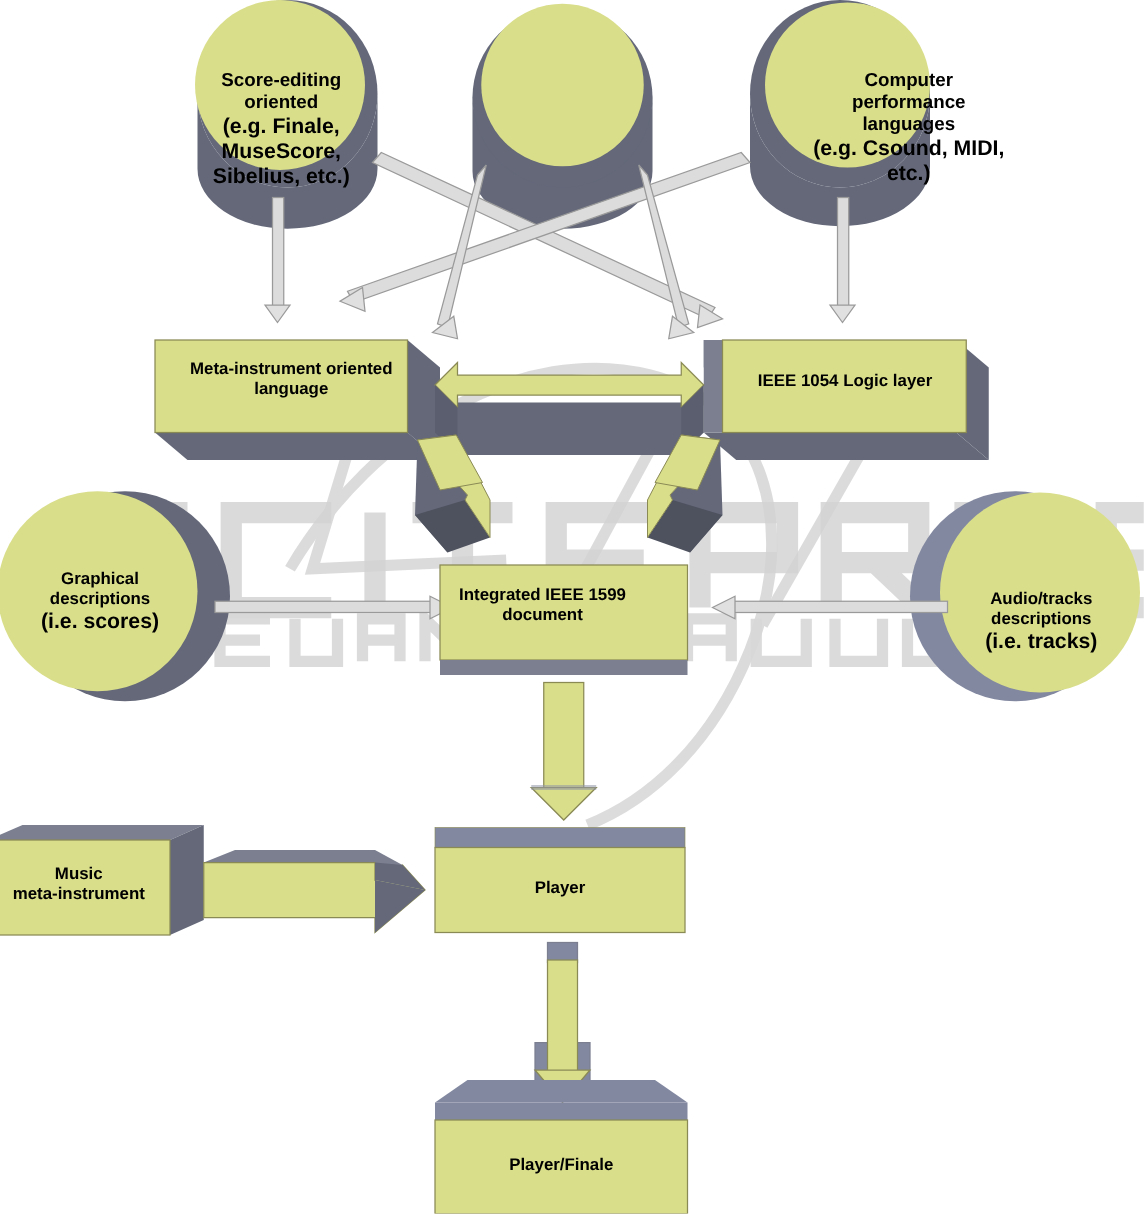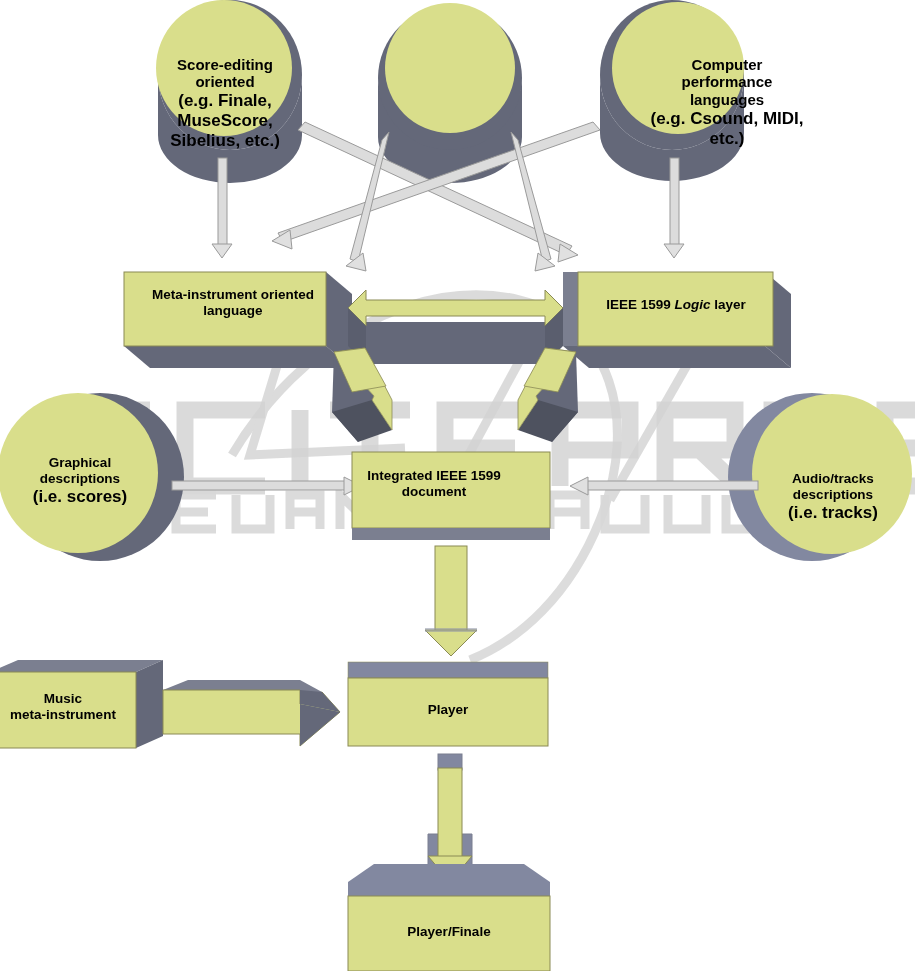--- a/index.html
+++ b/index.html
@@ -17,21 +17,21 @@
     text-align:center;
     color:#000;
     font-weight:bold;
     line-height:1.18;
     pointer-events:none;
     white-space:pre-line;
   }
   .lbl .sub{font-weight:bold;font-size:17px;display:block;}
   .t-big{font-size:15px;}
   .t-mid{font-size:13.5px;}
-  .ital{font-style:italic;}
+  .ital{}
   .wm{position:absolute;left:0;top:0;width:915px;height:971px;pointer-events:none;}
 </style>
 </head>
 <body>
 
 <div id="stage">
 
   <svg class="wm" width="915" height="971">
     <g opacity="0.82" fill="none" stroke="#d3d3d3" stroke-width="17" stroke-linecap="butt">
 
@@ -263,21 +263,21 @@
   <div class="lbl t-big" style="left:601px;top:38px;width:156px;margin-left:48px;">
     <span>Computer
 performance
 languages</span>
     <span class="sub">(e.g. Csound, MIDI, etc.)</span>
   </div>
 
   <div class="lbl t-mid" style="left:126px;top:287px;width:214px;">Meta-instrument oriented
 language</div>
 
-  <div class="lbl t-mid" style="left:580px;top:297px;width:192px;"><span>IEEE 1599 </span><span class="ital">Logic</span><span> layer</span></div>
+  <div class="lbl t-mid" style="left:580px;top:297px;width:192px;"><span>IEEE 1054 </span><span class="ital">Logic</span><span> layer</span></div>
 
   <div class="lbl t-mid" style="left:10px;top:439px;width:140px;">
     <span>Graphical
 descriptions</span>
     <span class="sub">(i.e. scores)</span>
   </div>
 
   <div class="lbl t-mid" style="left:762px;top:455px;width:142px;">
     <span>Audio/tracks
 descriptions</span>

